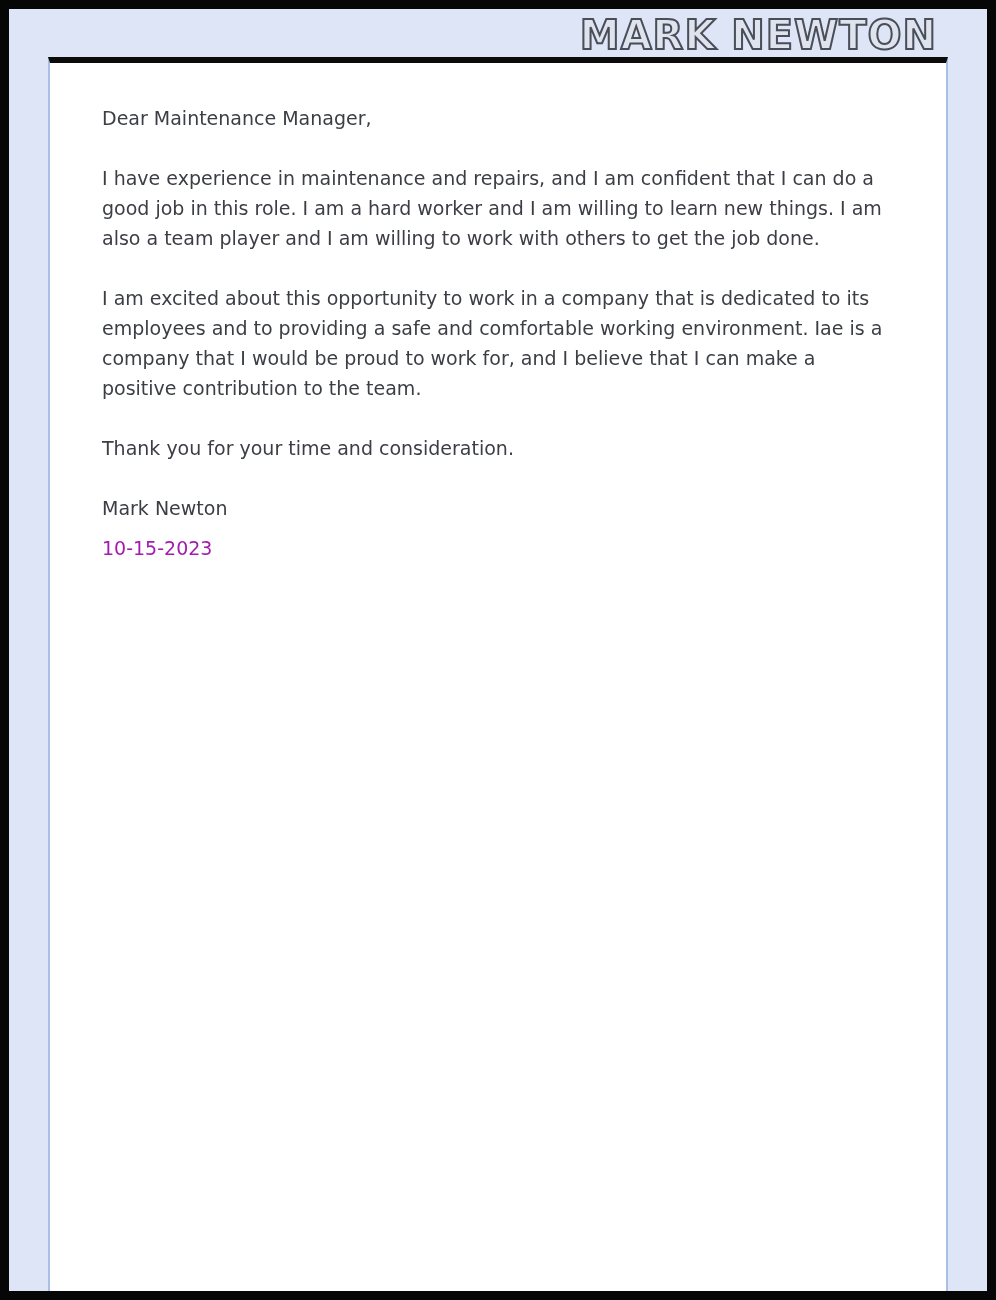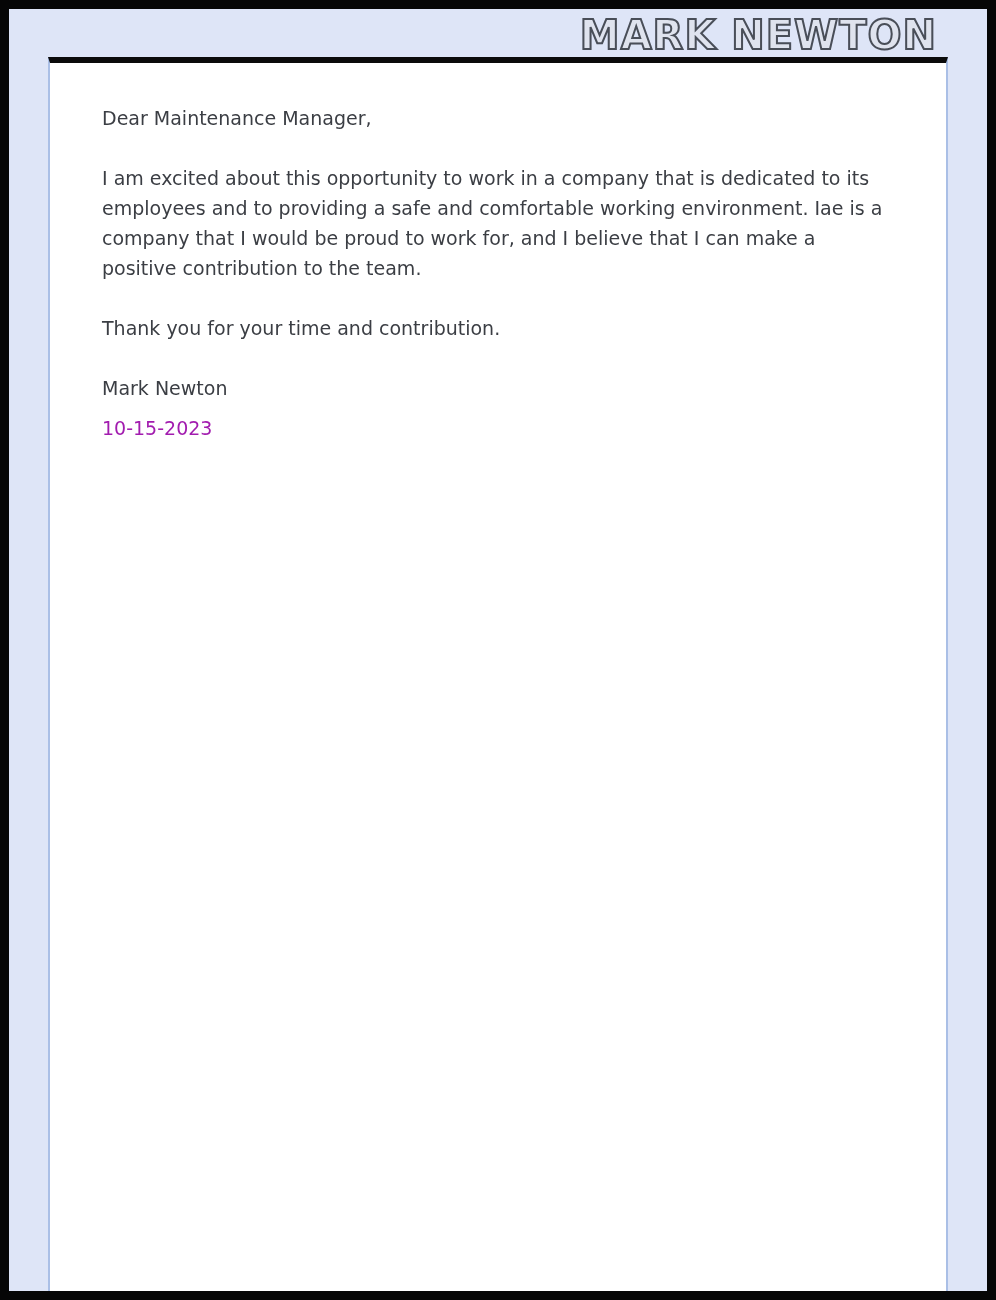--- a/index.html
+++ b/index.html
@@ -65,24 +65,25 @@
 <div class="frame">
 
   <h1 class="header-name">MARK NEWTON</h1>
 
   <div class="page">
 
     <div class="content">
       <p>Dear Maintenance Manager,</p>
 
 
+      <p>I have experience in maintenance and repairs, and I am confident that I can do a good job in this role. I am a hard worker and I am willing to learn new things. I am also a team player and I am willing to work with others to get the job done.</p>
 
       <p>I am excited about this opportunity to work in a company that is dedicated to its employees and to providing a safe and comfortable working environment. Iae is a company that I would be proud to work for, and I believe that I can make a positive contribution to the team.</p>
 
-      <p>Thank you for your time and contribution.</p>
+      <p>Thank you for your time and consideration.</p>
 
 
       <p class="tight">Mark Newton</p>
 
       <p class="date">10-15-2023</p>
     </div>
 
     <div class="footer-brand">Lazyapply.com</div>
   </div>
 

